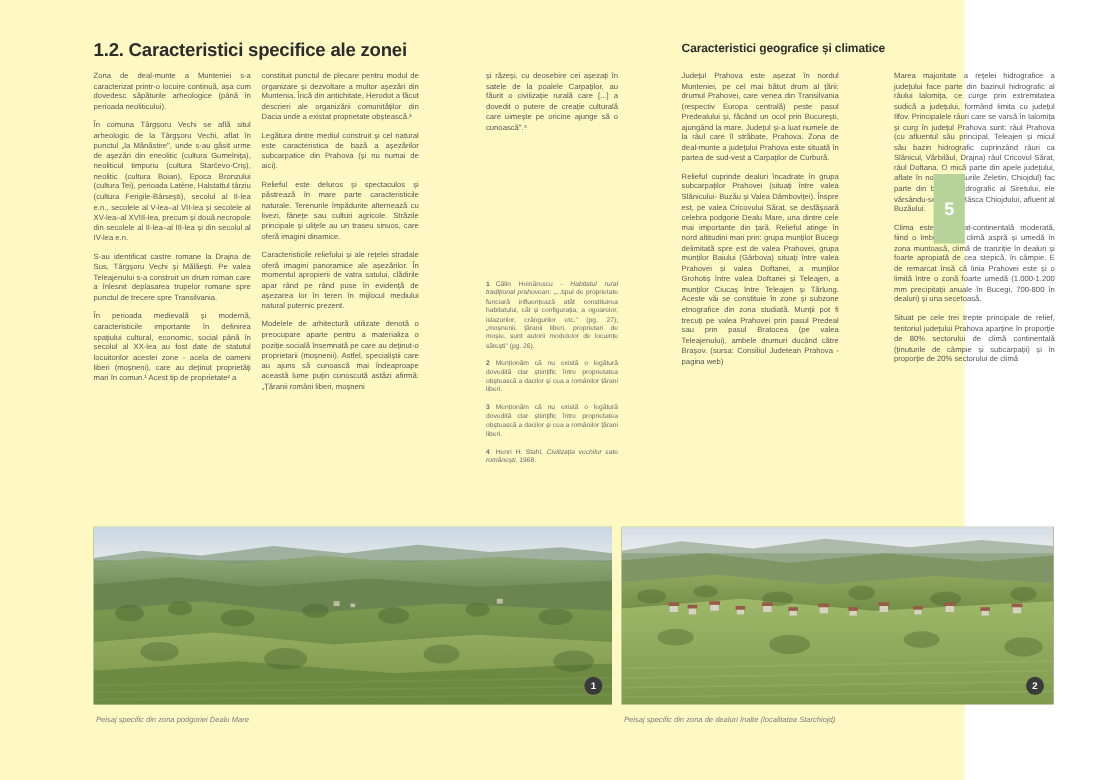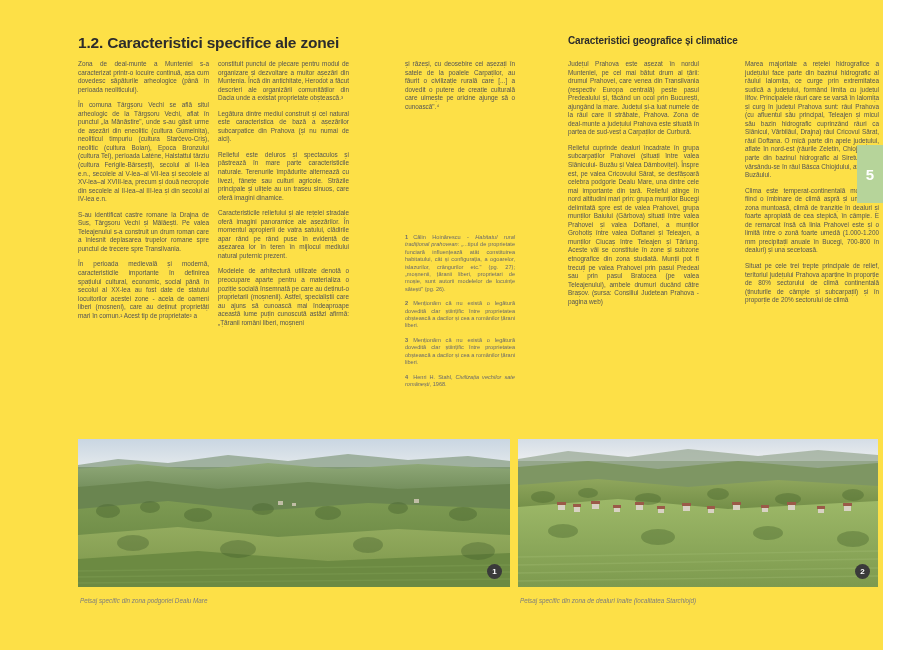--- a/index.html
+++ b/index.html
@@ -5,22 +5,22 @@
   * { box-sizing: border-box; }
   html, body {
     margin: 0; padding: 0;
     width: 920px; height: 650px;
     background: #ffffff;
     font-family: "Liberation Sans", sans-serif;
     overflow: hidden;
   }
   #page {
     position: relative;
-    width: 883px; height: 650px;
-    background: #fde047;
+    width: 804px; height: 650px;
+    background: #fef9c3;
   }
 
   
   .h-left {
     position: absolute;
     left: 78px; top: 34px;
     font-size: 15.5px;
     font-weight: bold;
     color: #2c2c2c;
     letter-spacing: -0.2px;

